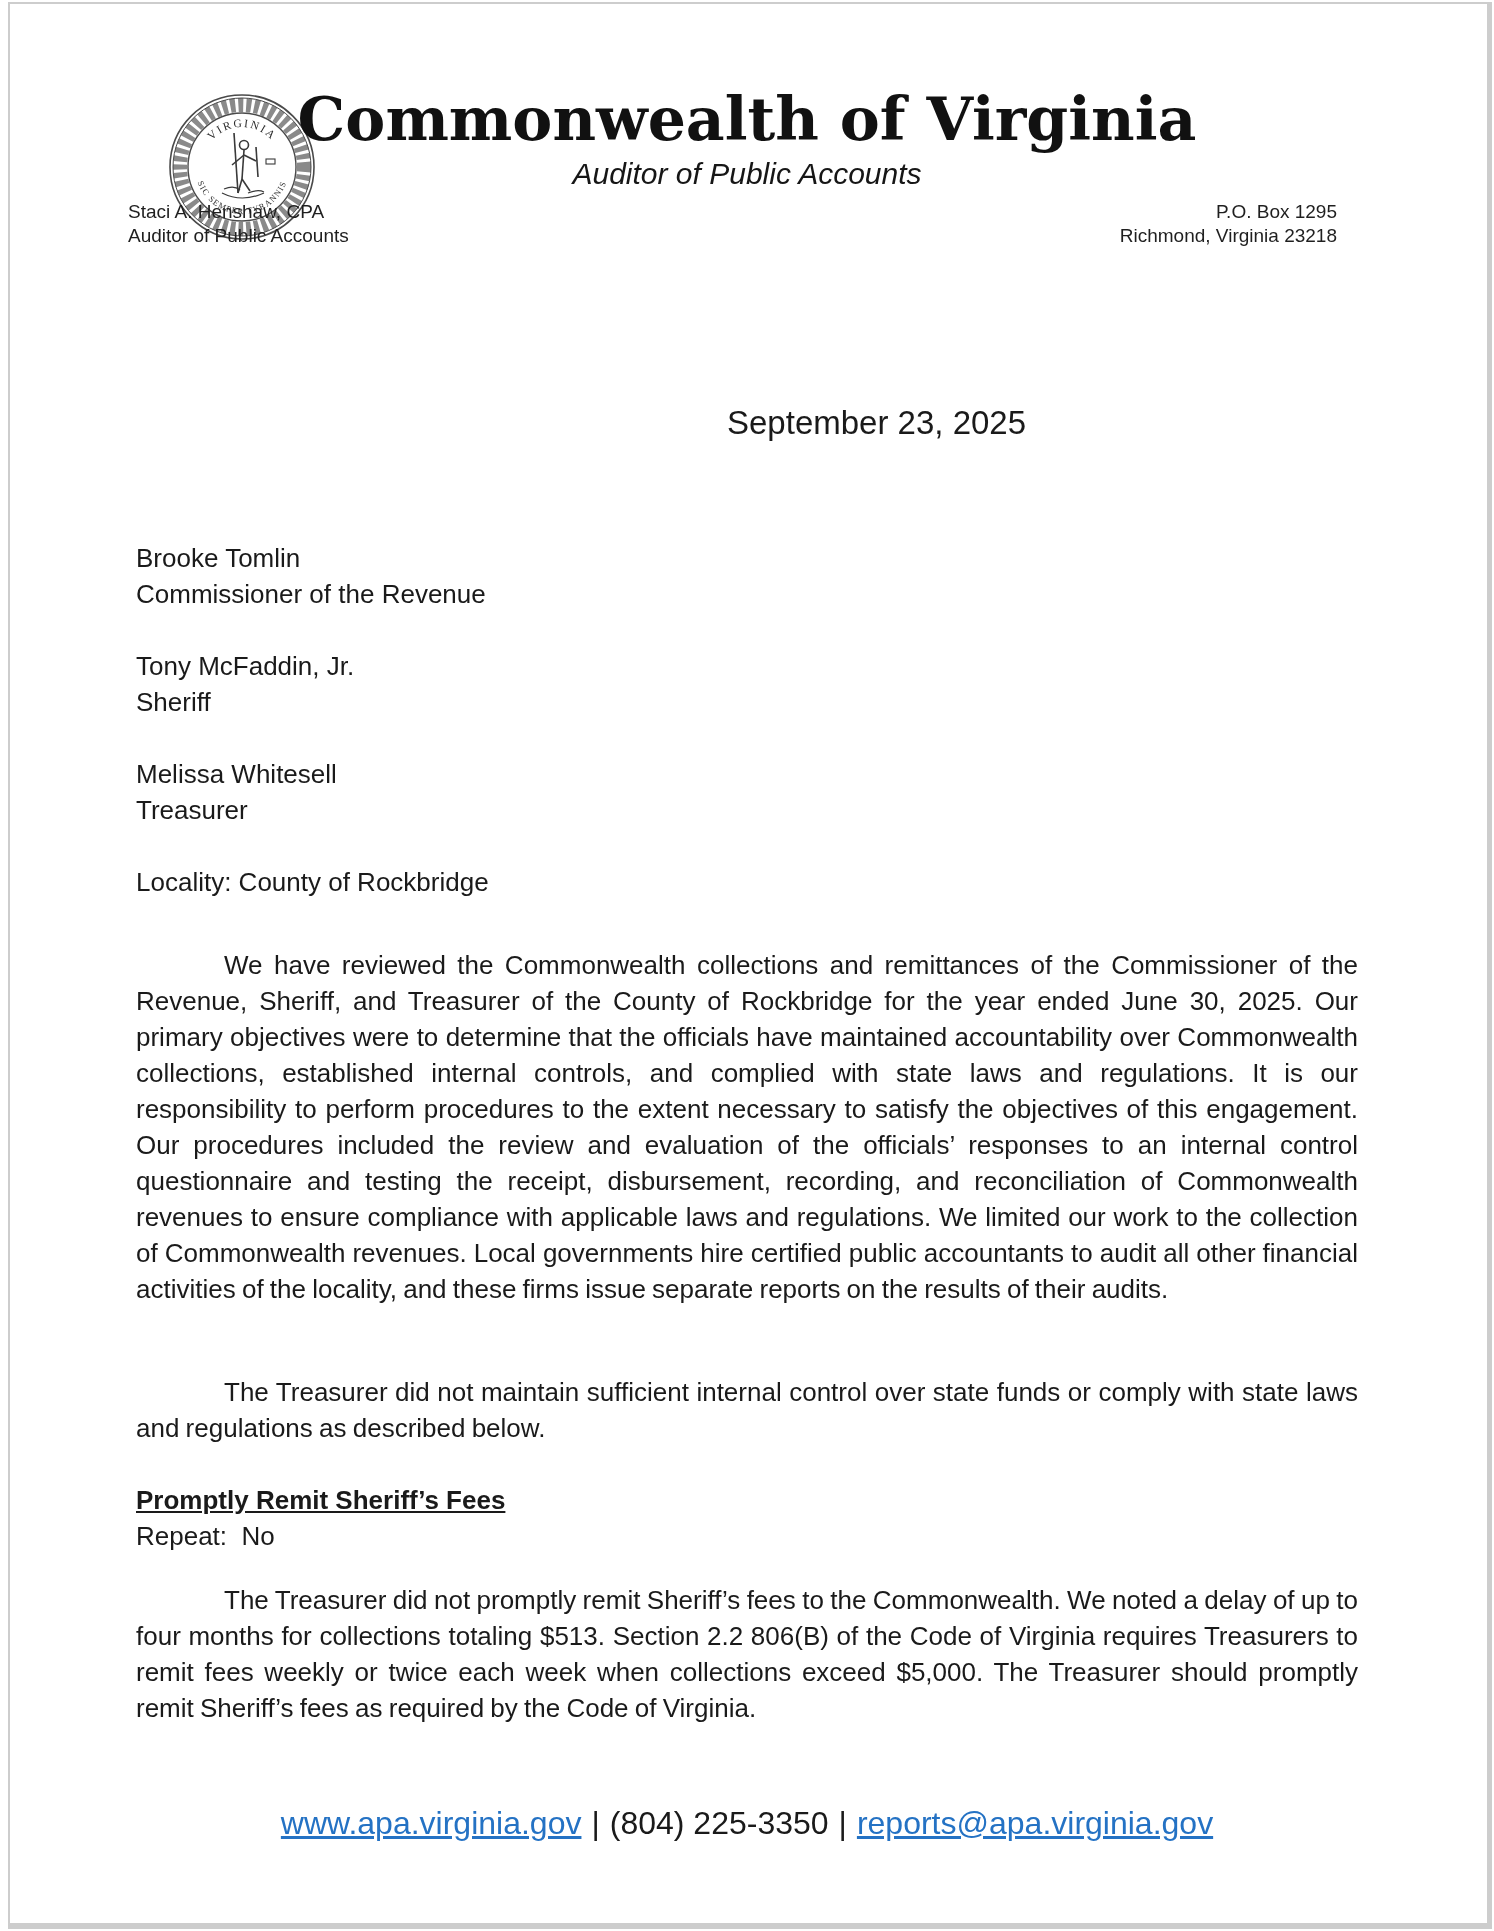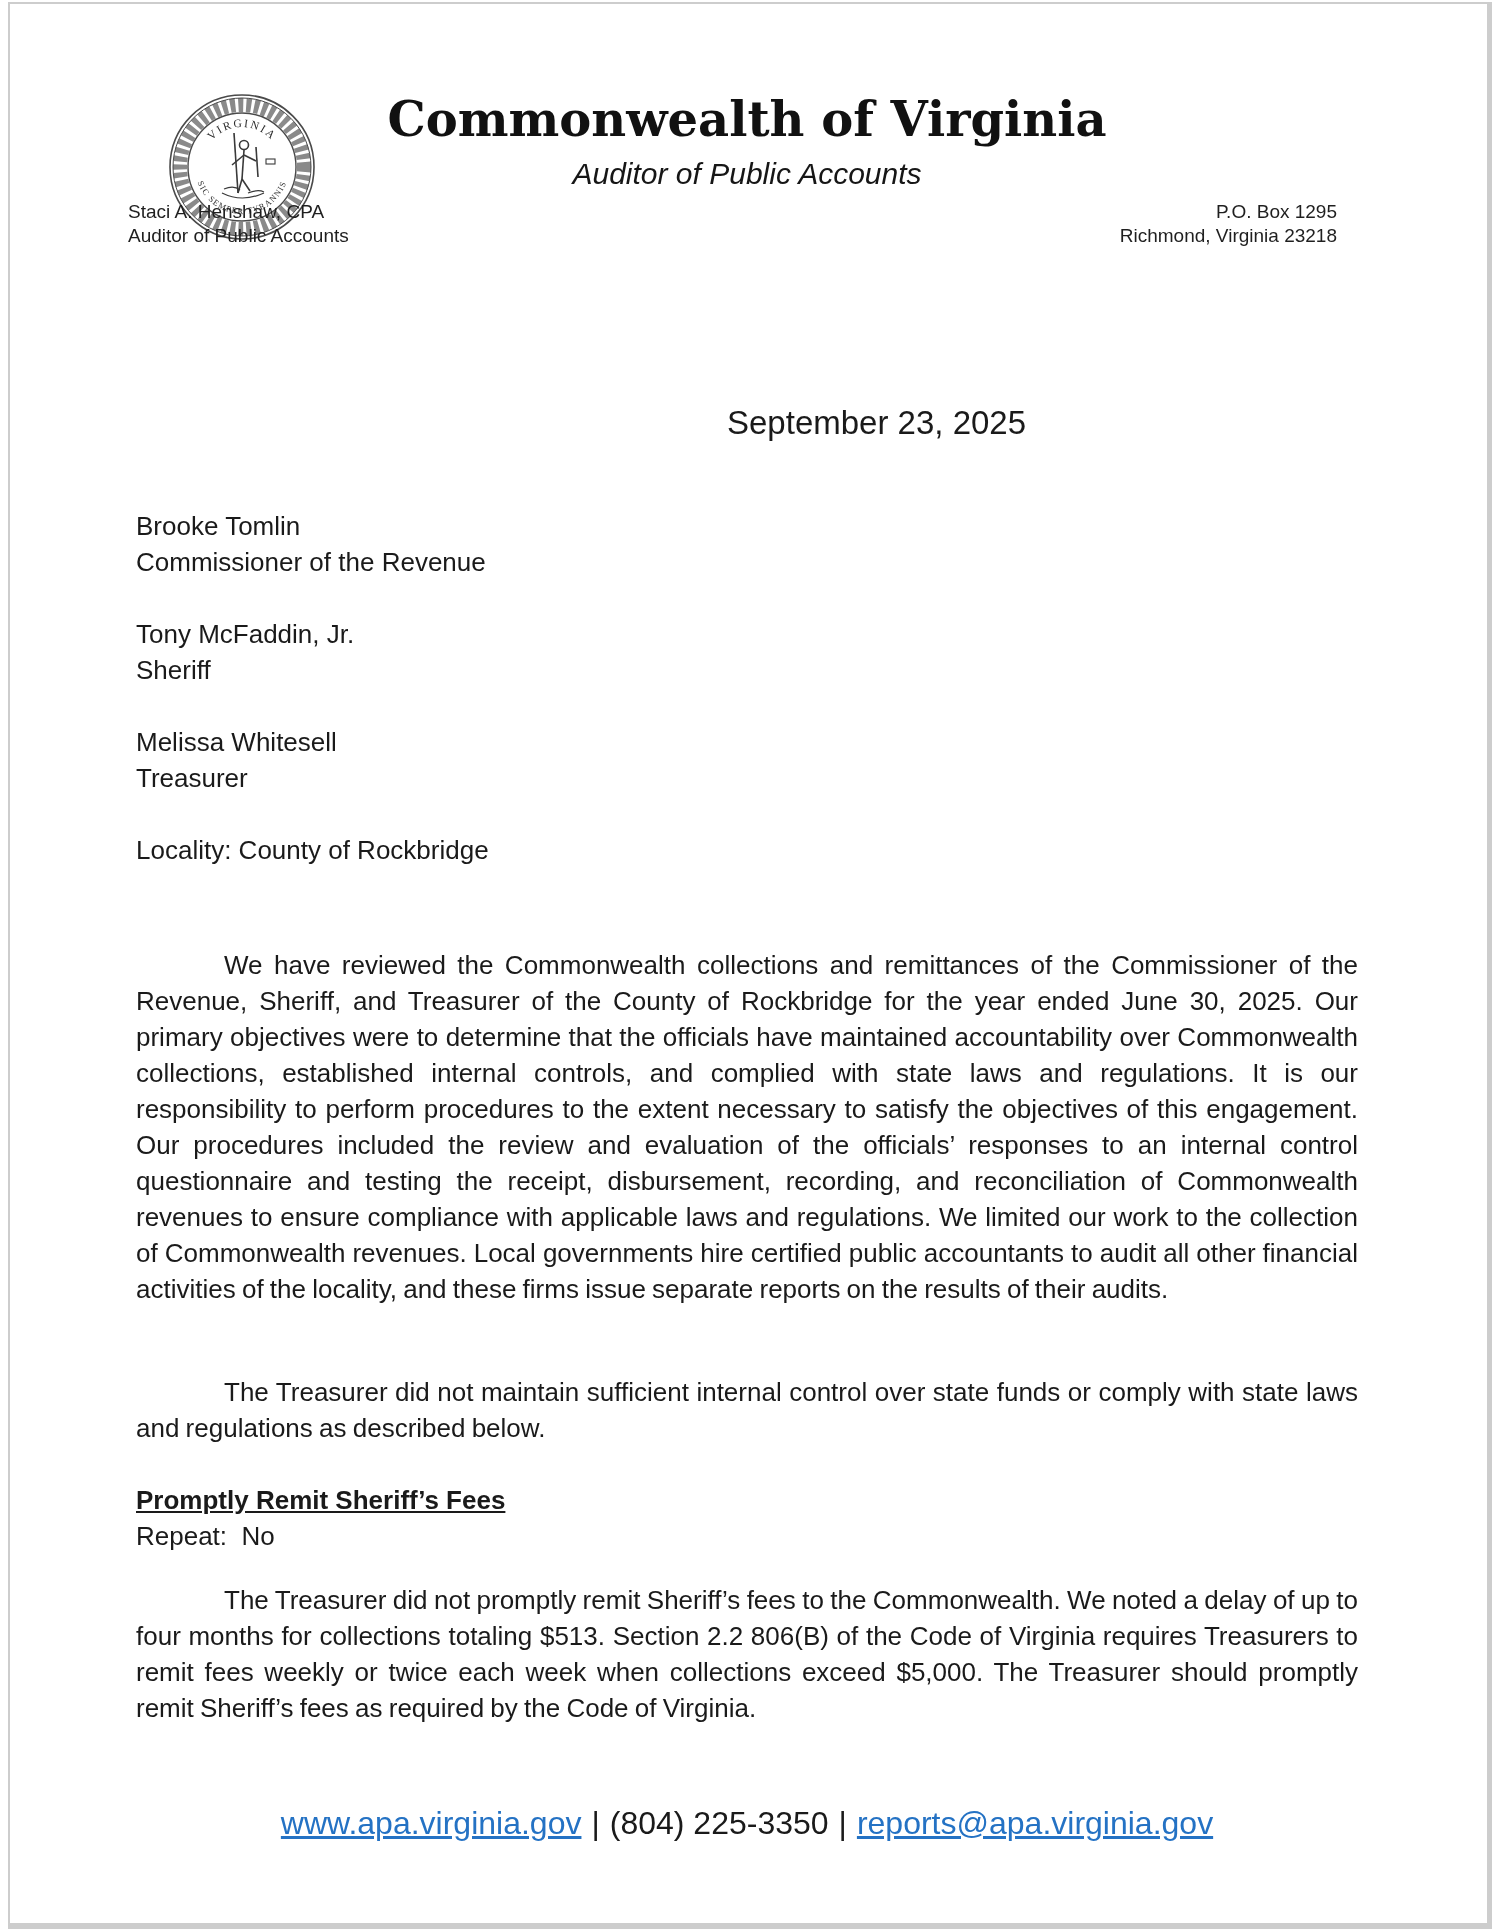--- a/index.html
+++ b/index.html
@@ -4,28 +4,28 @@
 <style>
   html,body{margin:0;padding:0;background:#ffffff;}
   .canvas{position:relative;width:1494px;height:1931px;background:#ffffff;overflow:hidden;
           font-family:"Liberation Sans","DejaVu Sans",sans-serif;color:#1a1a1a;}
   .frame{position:absolute;left:8px;top:2px;right:2px;bottom:2px;
          border-top:2px solid #cdcdcd;border-left:2px solid #cdcdcd;
          border-right:5px solid #cdcdcd;border-bottom:6px solid #cdcdcd;pointer-events:none;}
   .abs{position:absolute;}
   .title{left:0;right:0;top:92px;text-align:center;
          font-family:"DejaVu Serif","Liberation Serif",serif;font-weight:bold;
-         font-size:48px;line-height:54px;color:#111;}
+         font-size:60px;line-height:54px;color:#111;}
   .subtitle{left:0;right:0;top:156px;text-align:center;font-style:italic;
             font-size:30px;line-height:36px;color:#161616;}
   .hdr-small{font-size:19px;line-height:24px;color:#1f1f1f;}
   .hdr-left{left:128px;top:200px;text-align:left;}
   .hdr-right{right:157px;top:200px;text-align:right;}
   .date{left:727px;top:405px;font-size:33px;line-height:36px;}
-  .addr{left:136px;font-size:26px;line-height:36px;}
+  .addr{left:136px;font-size:26px;line-height:36px;margin-top:32px;}
   .para{left:136px;width:1222px;font-size:26px;line-height:36px;
         text-align:justify;word-spacing:-1px;text-indent:88px;}
   .plain{left:136px;width:1222px;font-size:26px;line-height:36px;}
   .finding-h{font-weight:bold;text-decoration:underline;}
   .footer{left:136px;width:1222px;top:1805px;text-align:center;font-size:32px;line-height:36px;}
   .footer a{color:#2472c4;text-decoration:underline;cursor:pointer;}
   .footer .sep{color:#1a1a1a;padding:0 10px;}
   .seal{left:168px;top:93px;width:148px;height:148px;}
   .seal svg{display:block;}
 </style>

